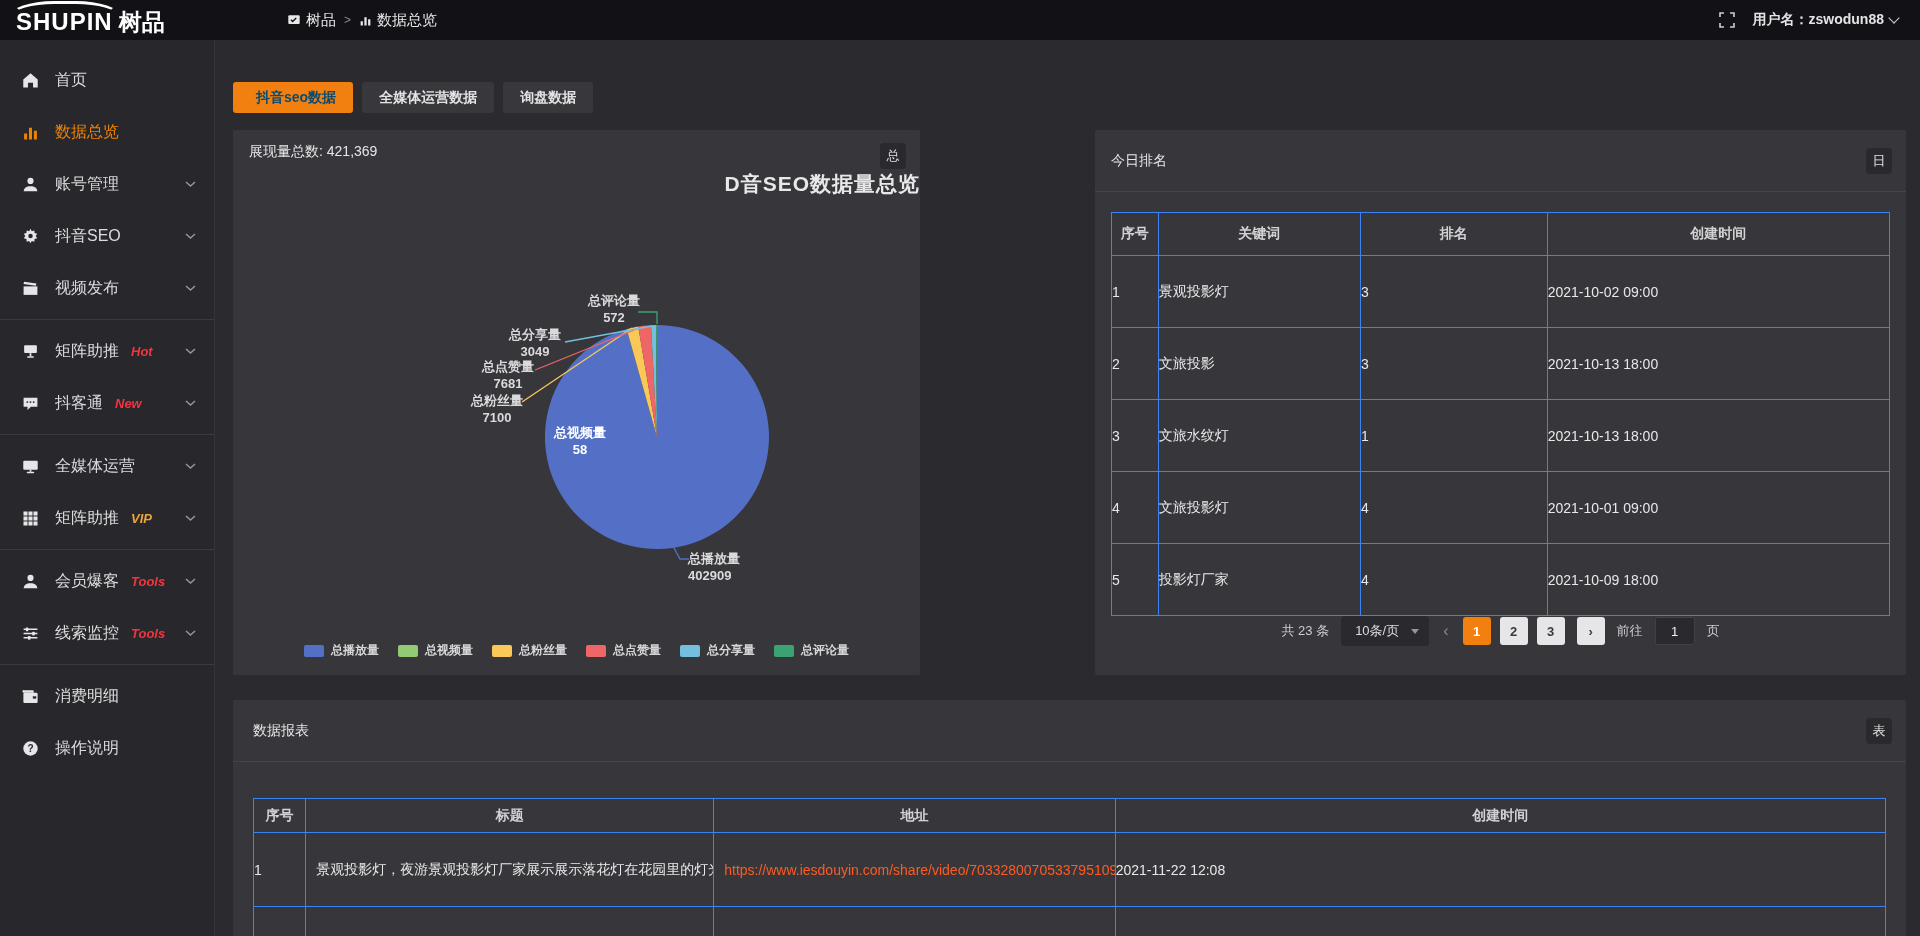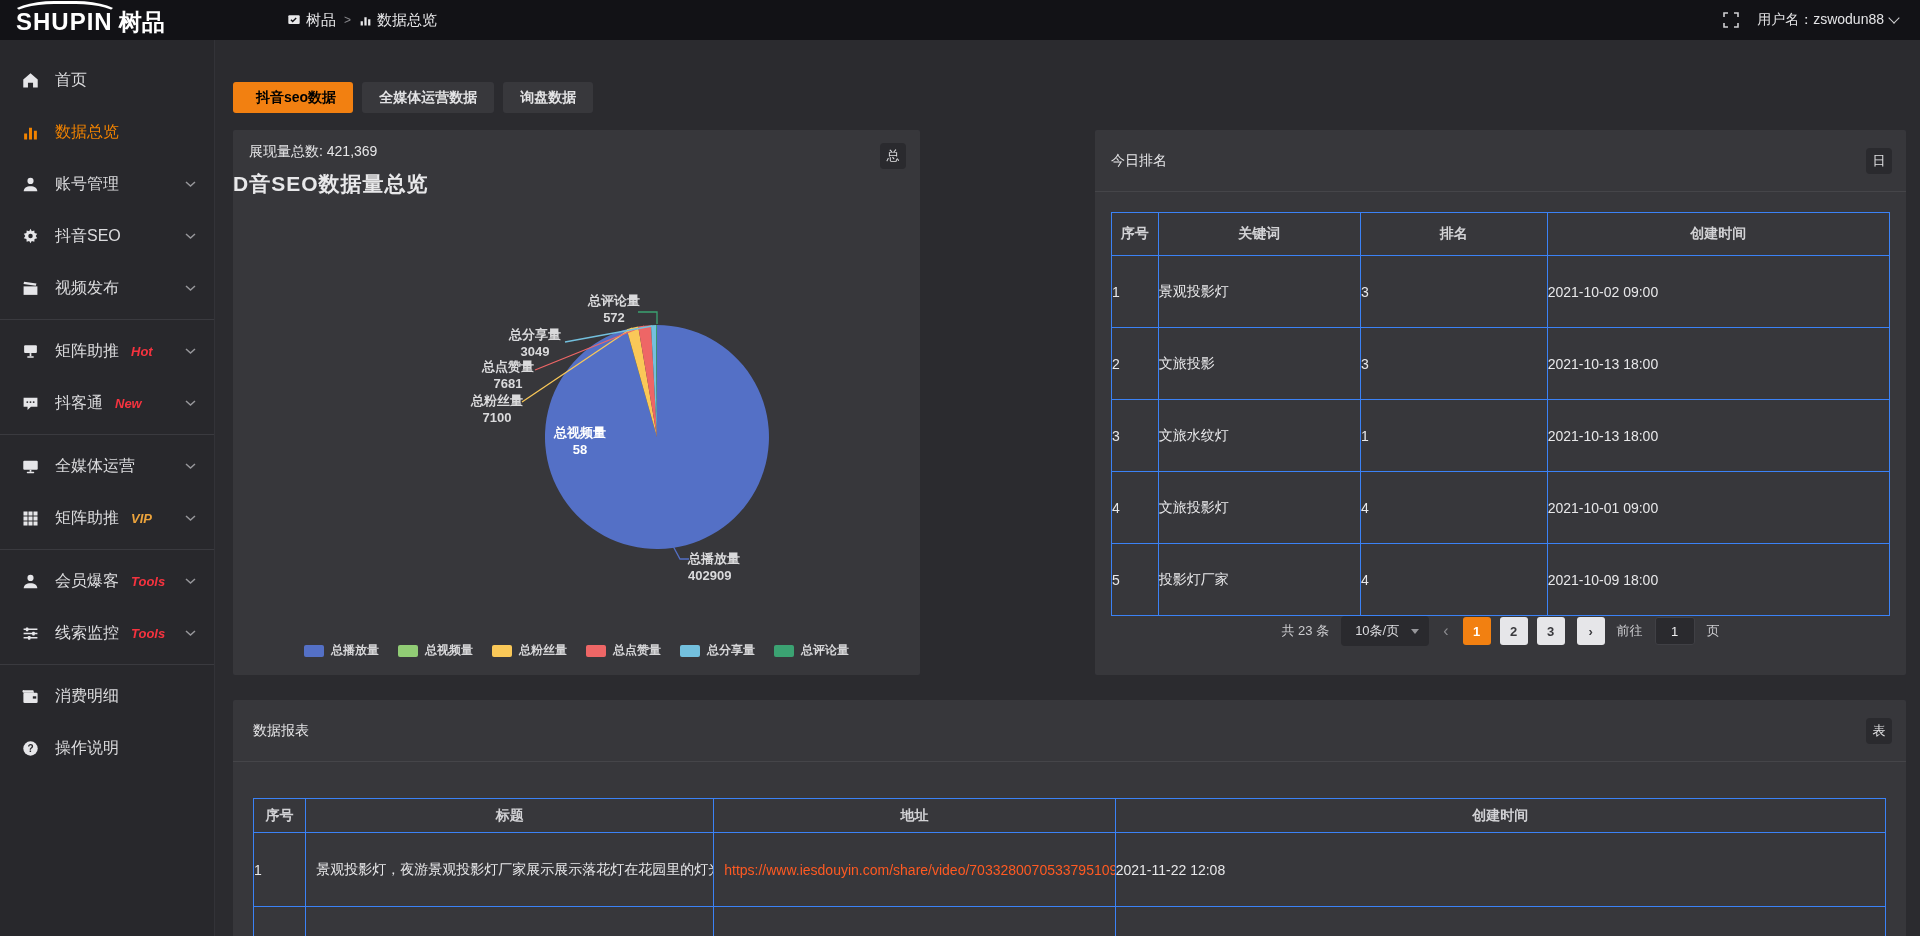--- a/index.html
+++ b/index.html
@@ -10,21 +10,21 @@
   .topbar { height:40px; background:#121216; display:flex; align-items:center; position:relative; }
   .logo { width:215px; padding-left:16px; display:flex; align-items:flex-end; gap:6px; position:relative; height:40px; }
   .logo-arc { position:absolute; left:10px; top:1px; width:110px; height:30px;
               border:3px solid transparent; border-top:3px solid #fff; border-radius:50% / 62%; }
   .logo-en { color:#fff; font-size:24px; font-weight:800; letter-spacing:1px; line-height:36px; }
   .logo-cn { color:#fff; font-size:23px; font-weight:800; line-height:36px; }
   .breadcrumb { display:flex; align-items:center; gap:8px; margin-left:72px; color:#e8e8ea; font-size:15px; }
   .breadcrumb .sep { color:#8a8a8e; font-size:12px; }
   .crumb { display:flex; align-items:center; gap:5px; }
   .crumb svg { display:block; }
-  .topbar-right { margin-left:auto; display:flex; align-items:center; gap:18px; padding-right:22px; color:#e4e4e6; font-size:14px; }
+  .topbar-right { margin-left:auto; display:flex; align-items:center; gap:18px; padding-right:22px; color:#e4e4e6; font-size:14px;font-weight:bold; }
   .user-chip { display:flex; align-items:center; gap:6px; cursor:pointer; }
   .caret { width:8px; height:8px; border-right:1.5px solid #cfcfd2; border-bottom:1.5px solid #cfcfd2;
            transform:rotate(45deg); margin-top:-4px; }
 
   
   .app { display:flex; height:896px; }
   .sidebar { width:215px; background:#28282c; border-right:1px solid #333338; padding-top:14px; flex:none; }
   .sb-item { height:52px; display:flex; align-items:center; padding:0 18px 0 22px; color:#dcdcde;
              font-size:16px; cursor:pointer; }
   .sb-item .sb-icon { width:18px; margin-right:15px; display:flex; align-items:center; color:#e6e6e9; }
@@ -33,34 +33,34 @@
   .sb-badge { margin-left:12px; font-style:italic; font-weight:bold; font-size:13px; }
   .sb-chevron { margin-left:auto; color:#97979b; display:flex; }
   .sb-divider { height:1px; background:#3a3a3f; margin:5px 0; }
 
   .main { flex:1; padding:42px 14px 0 18px; background:#2b2b2f; }
 
   
   .tabs { display:flex; gap:9px; height:31px; margin-bottom:17px; }
   .tab { height:31px; padding:0 17px; border:none; border-radius:3px; background:#38383c; color:#e3e3e5;
          font-size:14px; font-weight:bold; cursor:pointer; font-family:inherit; }
-  .tab.active { background:#f28011; color:#000000;padding-left:23px; }
+  .tab.active { background:#f28011; color:#0c4a6e;padding-left:23px; }
 
   
   .cards-row { display:flex; justify-content:space-between; }
   .card { background:#37373b; border-radius:2px; position:relative; }
   .card-head { display:flex; align-items:center; padding:0 16px; color:#e6e6e8; font-size:14px; }
   .corner-btn { position:absolute; right:14px; width:26px; height:26px; background:#2a2a2e; border:none;
                 border-radius:4px; color:#e0e0e2; font-size:13px; cursor:pointer; font-family:inherit; }
 
   
   .chart-card { width:687px; height:545px; }
   .chart-card .card-head { height:44px; }
   .chart-card .corner-btn { top:13px; }
-  .chart-title { position:absolute; left:0; right:0; top:40px; text-align:left; color:#e8e8ea;
+  .chart-title { position:absolute; left:0; right:0; top:40px; text-align:right; color:#e8e8ea;
                  font-size:21px; font-weight:600; letter-spacing:1px; }
   .pie-svg { position:absolute; inset:0; }
   .pie-label { position:absolute; width:100px; text-align:center; color:#dadadc; font-size:13px;
                line-height:17px; font-weight:600; }
   .pie-label .v { font-weight:600; }
   .legend { position:absolute; left:0; right:0; bottom:16px; display:flex; justify-content:center;
             gap:19px; align-items:center; }
   .legend-item { display:flex; align-items:center; gap:7px; color:#d6d6d8; font-size:12px; font-weight:600; }
   .legend-swatch { width:20px; height:12px; border-radius:2px; }
 

